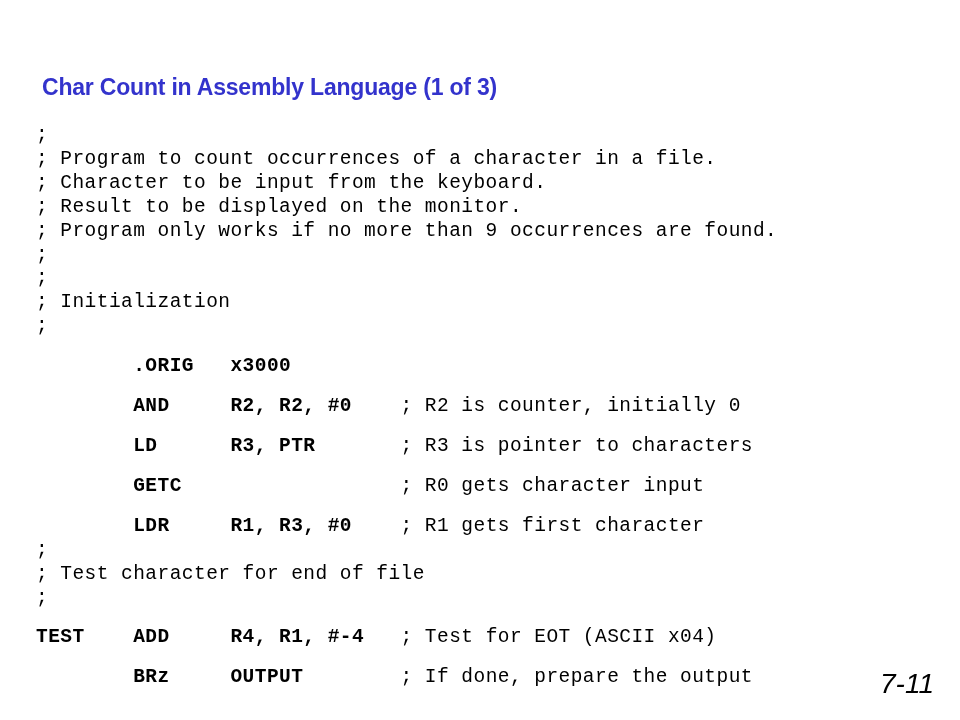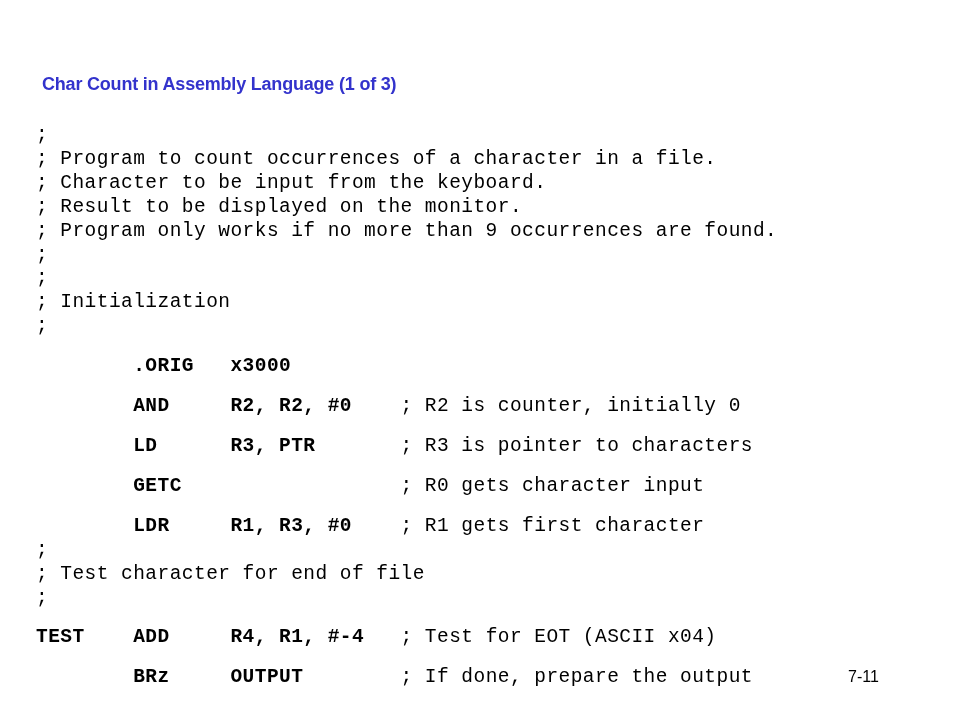--- a/index.html
+++ b/index.html
@@ -22,21 +22,21 @@
     width: 960px;
     height: 720px;
     background: #ffffff;
   }
   #slide-title {
     position: absolute;
     left: 42px;
     top: 74px;
     width: 880px;
     font-family: "Liberation Sans", sans-serif;
-    font-size: 18px;
+    font-size: 23px;
     font-weight: bold;
     color: #3333cc;
     letter-spacing: -0.2px;
     white-space: pre;
   }
   #code-block {
     position: absolute;
     left: 36px;
     top: 124px;
     width: 912px;
@@ -57,27 +57,28 @@
     margin-top: 16px;
   }
   #code-block .seg-bold {
     font-weight: bold;
   }
   #code-block .seg-plain {
     font-weight: normal;
   }
   #page-number {
     position: absolute;
-    left: 848px;
+    left: 880px;
     top: 668px;
     font-family: "Liberation Sans", sans-serif;
-    font-size: 16px;
+    font-size: 28px;
     font-weight: normal;
     color: #000000;
     white-space: pre;
+    font-style: italic;
   }
 </style>
 </head>
 <body>
 
 <div id="slide">
 
   <div id="slide-title">Char Count in Assembly Language (1 of 3)</div>
 
   <div id="code-block"><div class="code-line"><span class="seg-plain">;</span></div><div class="code-line"><span class="seg-plain">; Program to count occurrences of a character in a file.</span></div><div class="code-line"><span class="seg-plain">; Character to be input from the keyboard.</span></div><div class="code-line"><span class="seg-plain">; Result to be displayed on the monitor.</span></div><div class="code-line"><span class="seg-plain">; Program only works if no more than 9 occurrences are found.</span></div><div class="code-line"><span class="seg-plain">;</span></div><div class="code-line"><span class="seg-plain">;</span></div><div class="code-line"><span class="seg-plain">; Initialization</span></div><div class="code-line"><span class="seg-plain">;</span></div><div class="code-line bold"><span class="seg-bold">        .ORIG   x3000</span><span class="seg-plain"></span></div><div class="code-line bold"><span class="seg-bold">        AND     R2, R2, #0    </span><span class="seg-plain">; R2 is counter, initially 0</span></div><div class="code-line bold"><span class="seg-bold">        LD      R3, PTR       </span><span class="seg-plain">; R3 is pointer to characters</span></div><div class="code-line bold"><span class="seg-bold">        GETC                  </span><span class="seg-plain">; R0 gets character input</span></div><div class="code-line bold"><span class="seg-bold">        LDR     R1, R3, #0    </span><span class="seg-plain">; R1 gets first character</span></div><div class="code-line"><span class="seg-plain">;</span></div><div class="code-line"><span class="seg-plain">; Test character for end of file</span></div><div class="code-line"><span class="seg-plain">;</span></div><div class="code-line bold"><span class="seg-bold">TEST    ADD     R4, R1, #-4   </span><span class="seg-plain">; Test for EOT (ASCII x04)</span></div><div class="code-line bold"><span class="seg-bold">        BRz     OUTPUT        </span><span class="seg-plain">; If done, prepare the output</span></div></div>

